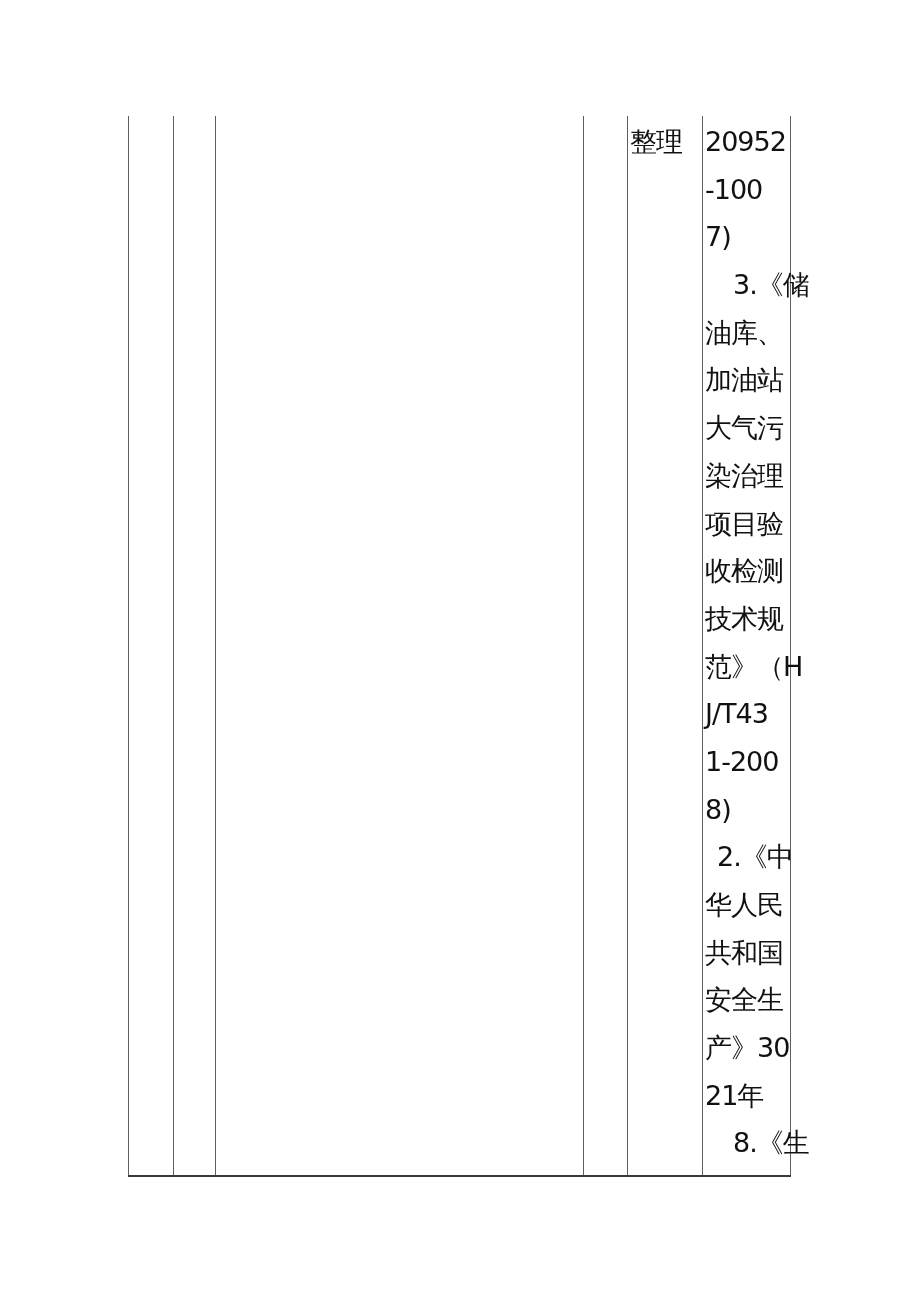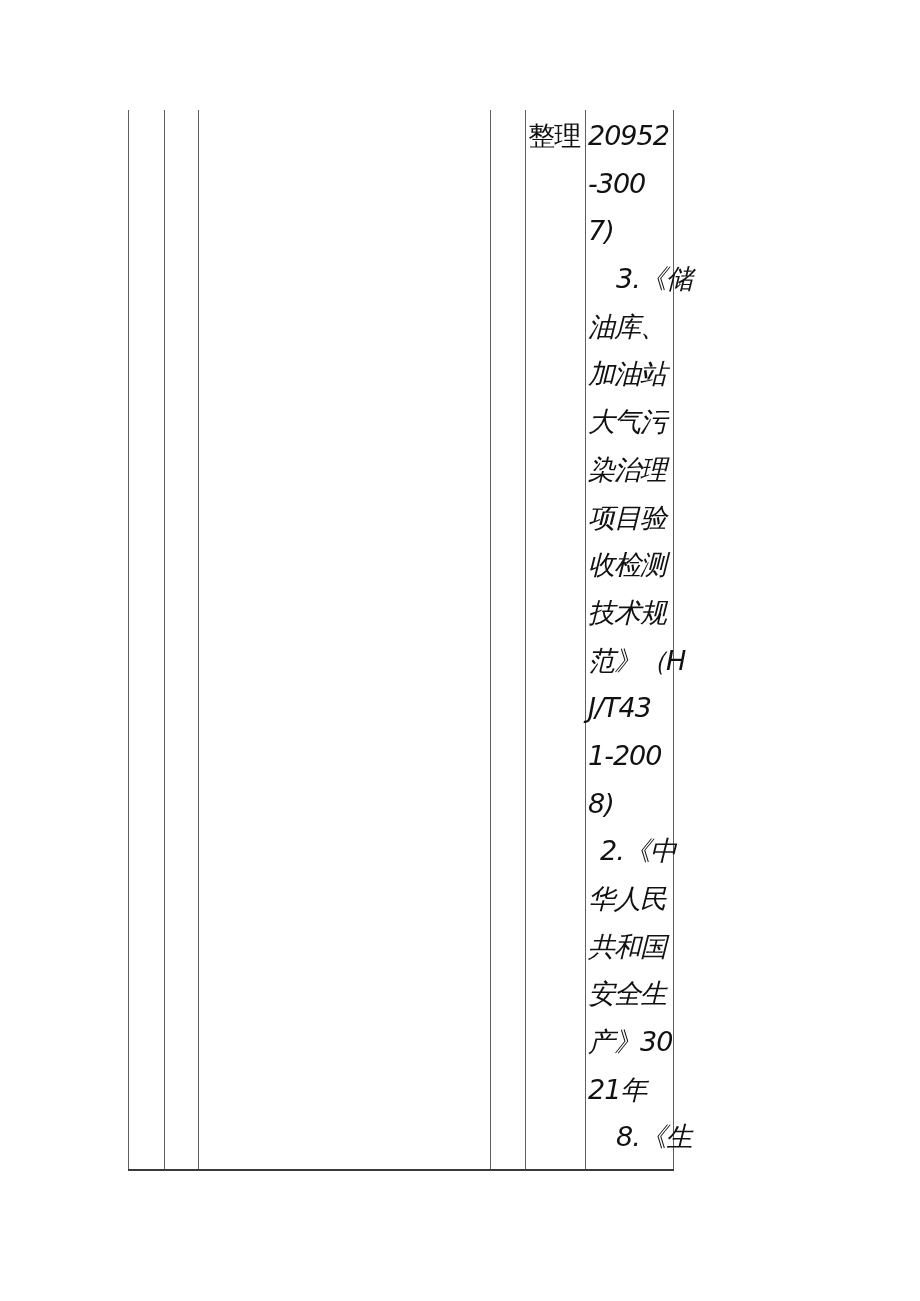--- a/index.html
+++ b/index.html
@@ -18,40 +18,40 @@
   .doc-page {
     position: absolute;
     left: 0; top: 0;
     width: 920px;
     height: 1301px;
     background: #ffffff;
   }
   .doc-table {
     position: absolute;
     left: 128px;
-    top: 110px;
-    width: 546px;
+    top: 116px;
+    width: 663px;
     height: 1061px;
     display: flex;
     box-sizing: border-box;
     border-bottom: 2px solid #3a3a3a;
   }
   .cell {
     box-sizing: border-box;
     height: 100%;
     border-left: 1px solid #5f5f5f;
     overflow: visible;
     padding-top: 2px;
   }
   .c1 { width: 45px; }
   .c2 { width: 42px; }
   .c3 { width: 368px; }
   .c4 { width: 44px; }
   .c5 { width: 75px; }
-  .c6 { width: 89px; border-right: 1px solid #5f5f5f; font-style: italic; }
+  .c6 { width: 89px; border-right: 1px solid #5f5f5f; }
   .tline {
     height: 47.7px;
     line-height: 47.7px;
     font-size: 27px;
     letter-spacing: -1px;
     white-space: nowrap;
     padding-left: 2px;
     color: #111111;
   }
   .indent-lg { padding-left: 30px; text-align: center; }
@@ -64,21 +64,21 @@
   <div class="doc-table">
     <div class="cell c1"></div>
     <div class="cell c2"></div>
     <div class="cell c3"></div>
     <div class="cell c4"></div>
     <div class="cell c5">
       <div class="tline">整理</div>
     </div>
     <div class="cell c6">
       <div class="tline">20952</div>
-      <div class="tline">-300</div>
+      <div class="tline">-100</div>
       <div class="tline">7)</div>
       <div class="tline indent-lg">3.《储</div>
       <div class="tline">油库、</div>
       <div class="tline">加油站</div>
       <div class="tline">大气污</div>
       <div class="tline">染治理</div>
       <div class="tline">项目验</div>
       <div class="tline">收检测</div>
       <div class="tline">技术规</div>
       <div class="tline">范》（H</div>

